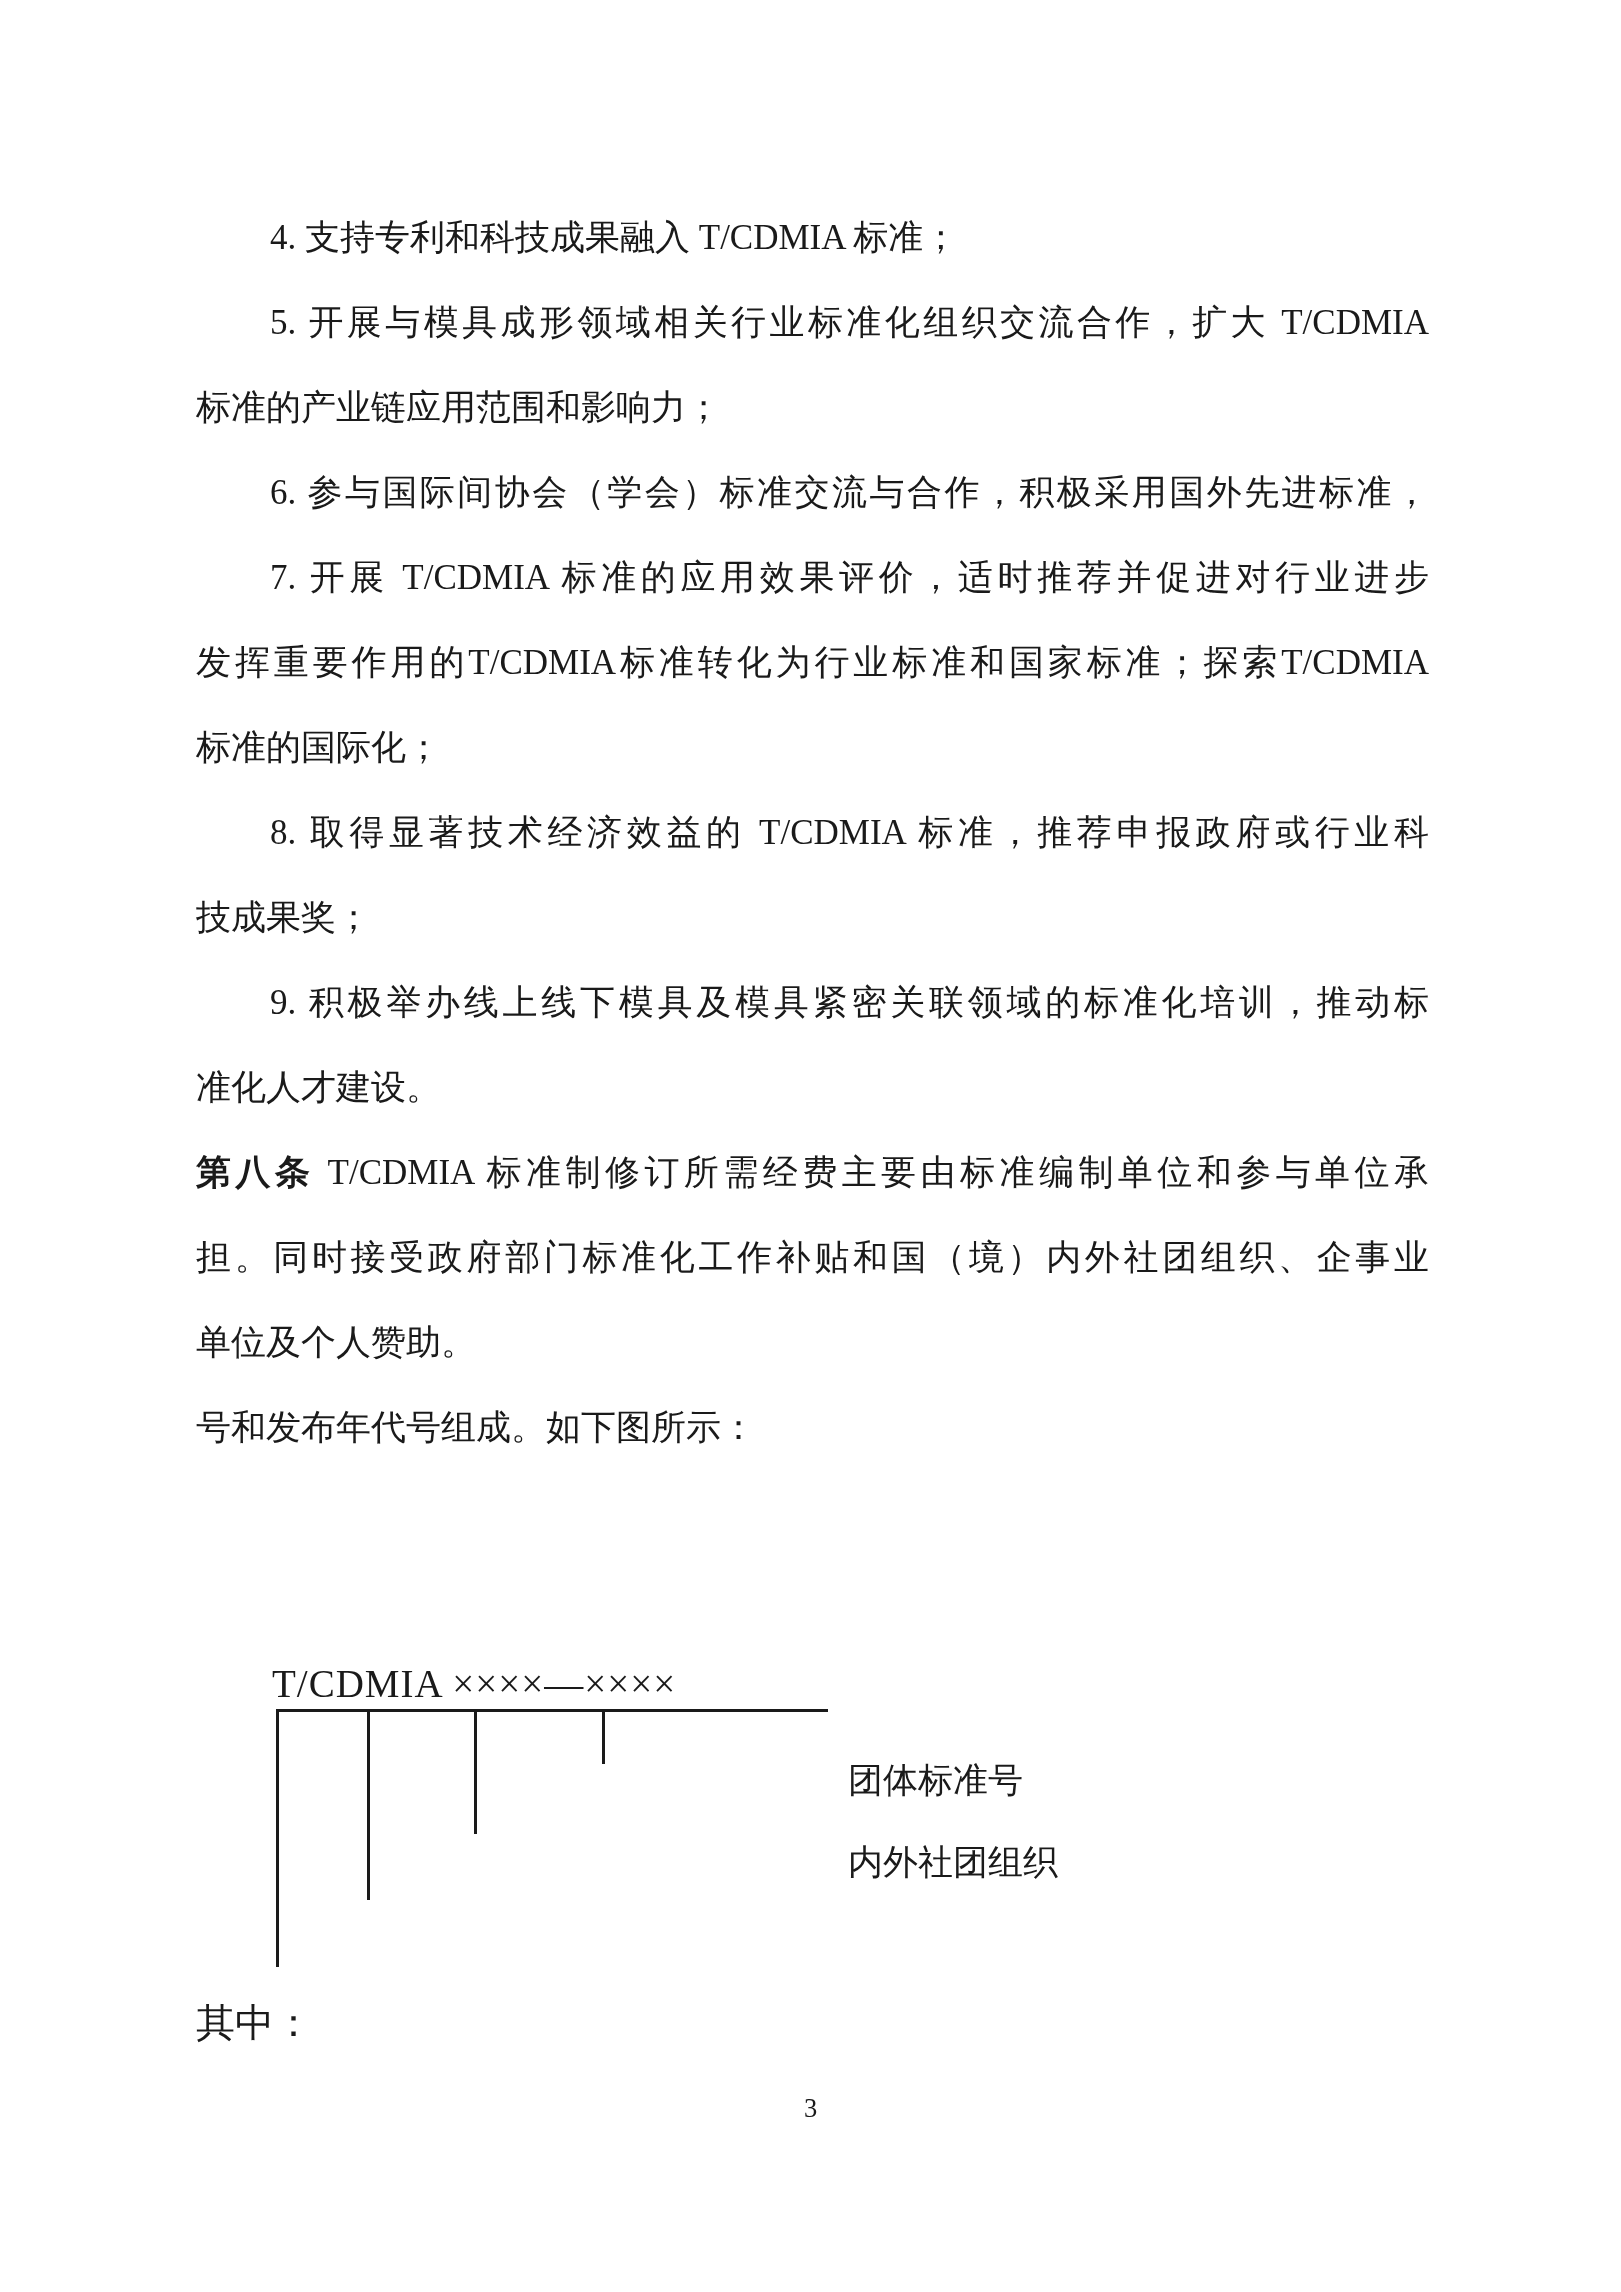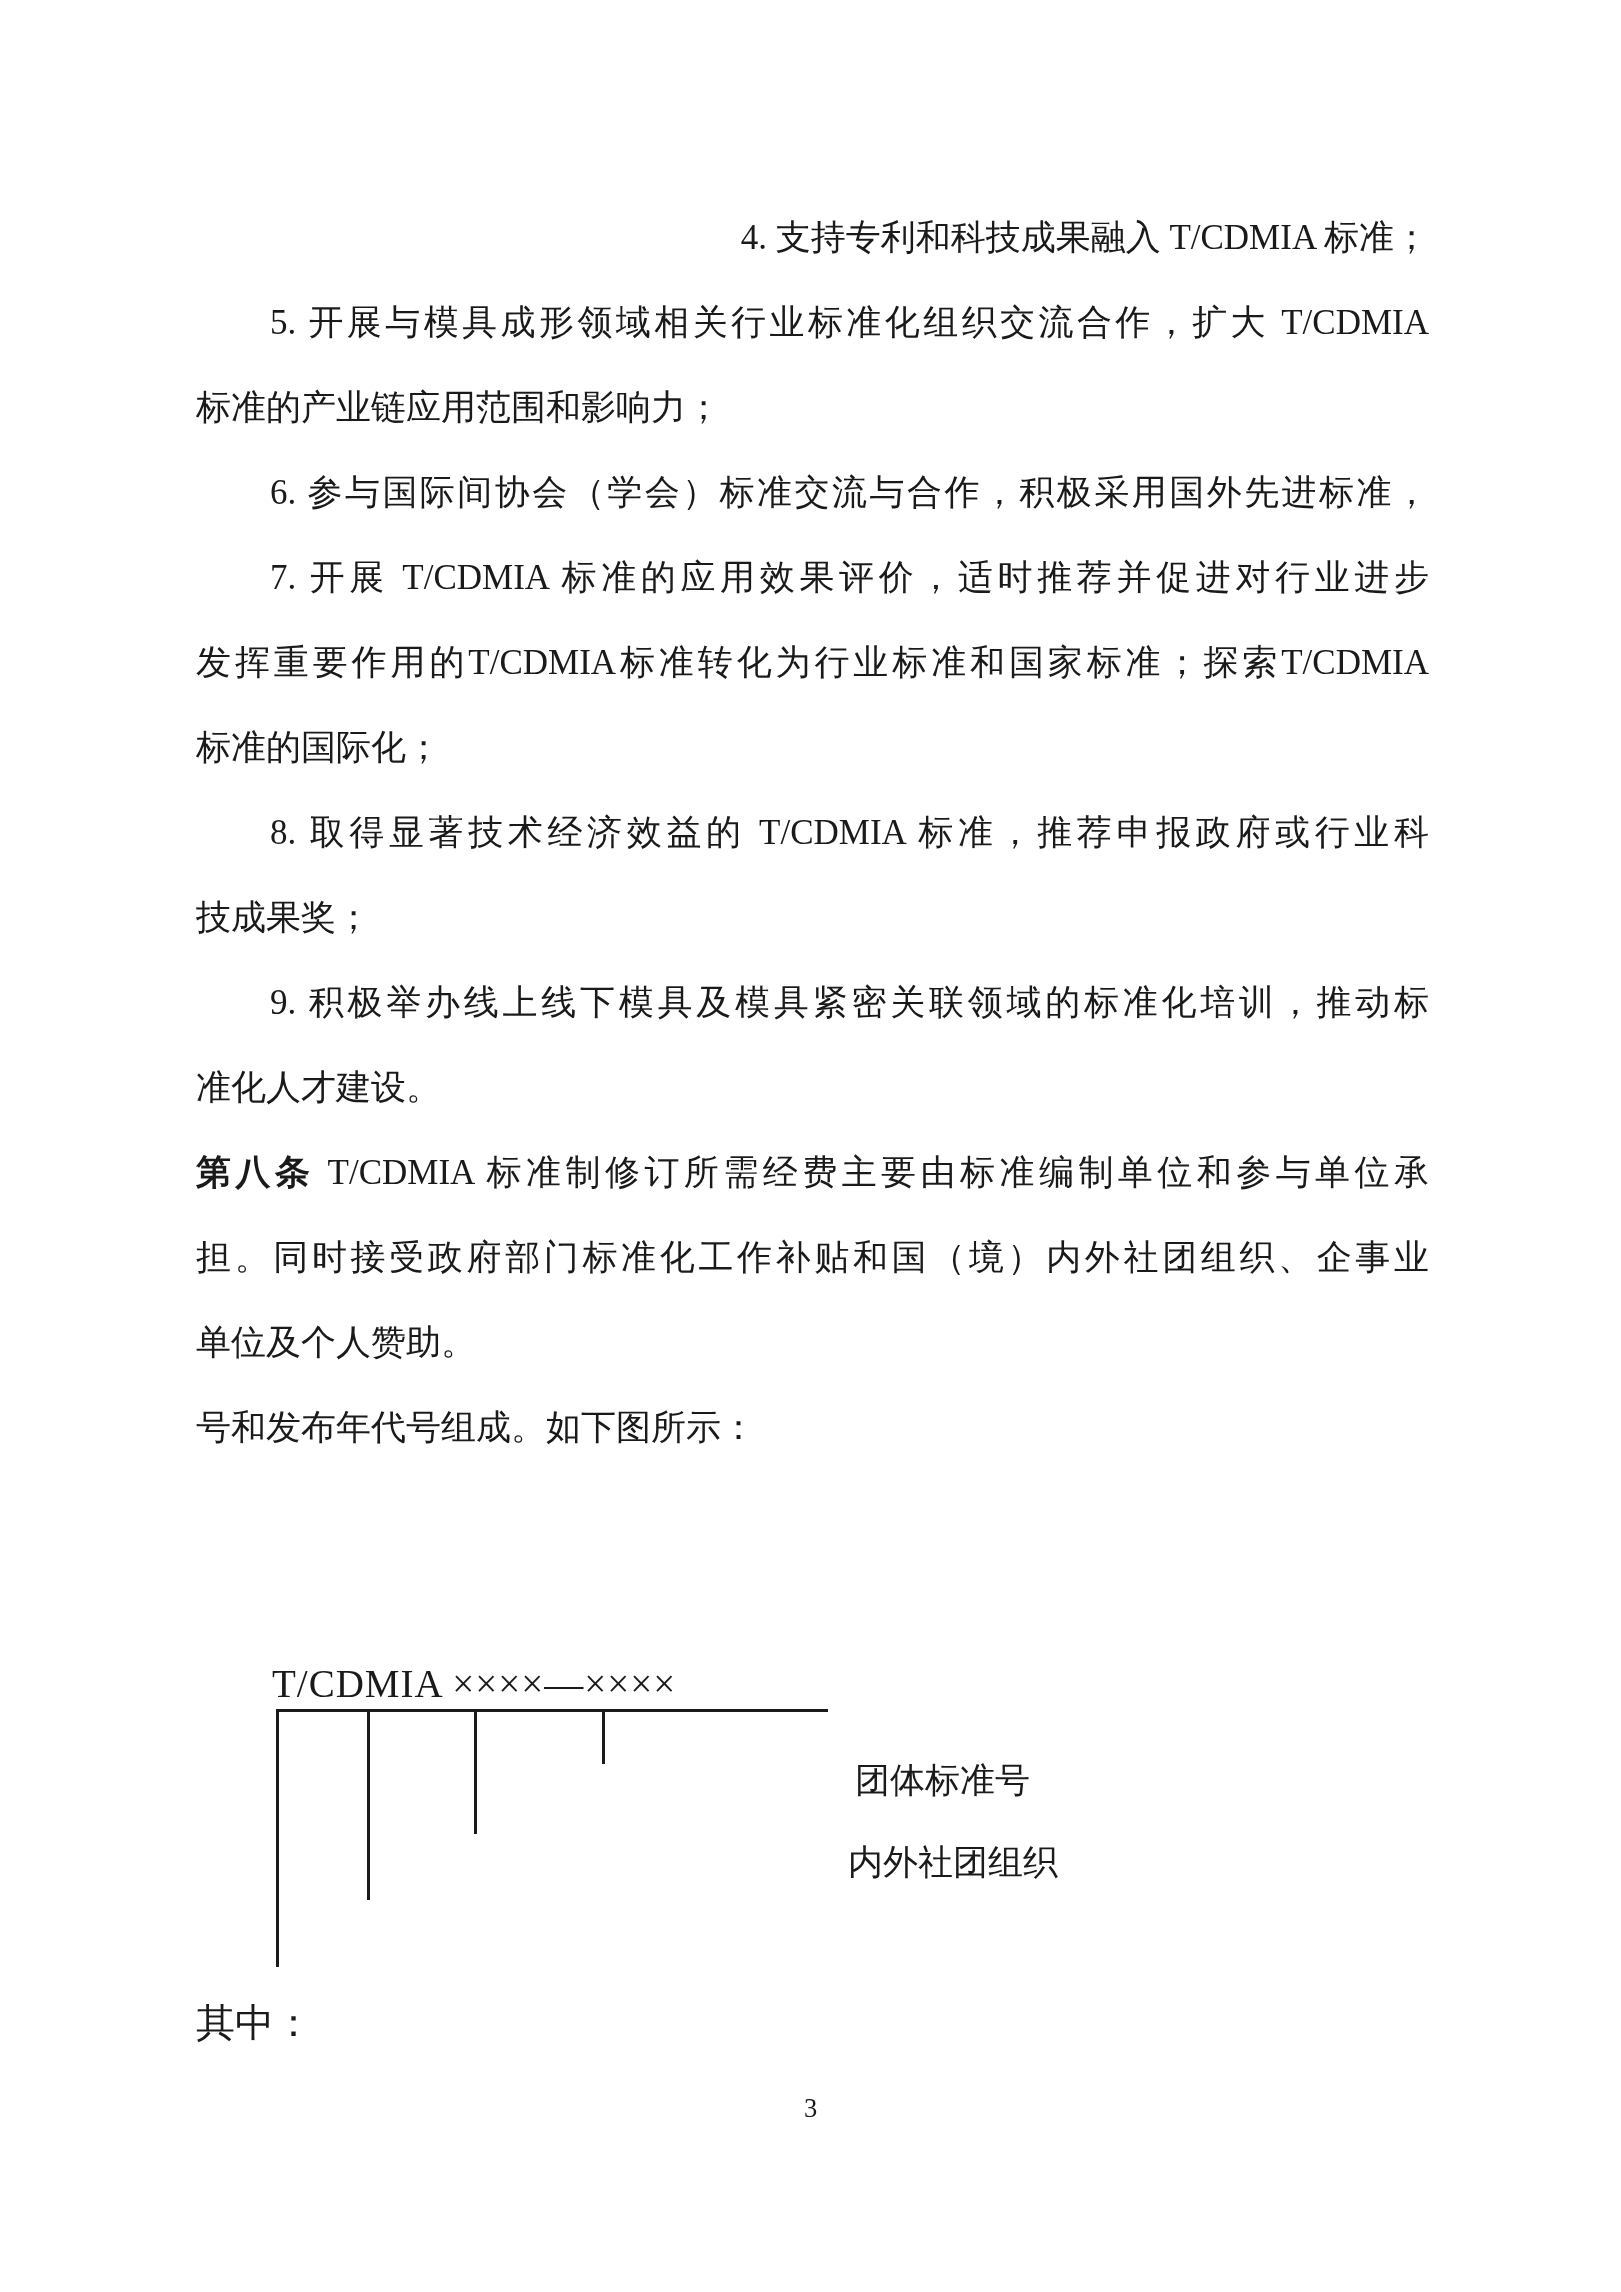--- a/index.html
+++ b/index.html
@@ -16,21 +16,21 @@
   .body {
     position:absolute;
     left:196px;
     top:195px;
     width:1233px;
     font-size:35px;
     line-height:85px;
     color:#1a1a1a;
   }
   .line { height:85px; }
-  .line.ind { text-indent:74px;text-align:right; }
+  .line.ind { text-indent:74px; }
   .line.just { text-align:justify; text-align-last:justify; }
   .line b { font-weight:bold; }
 
   .diag-code {
     position:absolute;
     left:272px;
     top:1664px;
     font-size:39px;
     line-height:39px;
     letter-spacing:1px;
@@ -54,21 +54,21 @@
   .v2 { left:367px; height:191px; }
   .v3 { left:474px; height:125px; }
   .v4 { left:602px; height:55px; }
   .diag-label {
     position:absolute;
     left:848px;
     font-size:35px;
     line-height:39px;
     white-space:nowrap;
   }
-  .dl1 { top:1761px;margin-left:7px; }
+  .dl1 { top:1761px; }
   .dl2 { top:1843px; }
 
   .qizhong {
     position:absolute;
     left:196px;
     top:2001px;
     font-size:39px;
     line-height:43px;
   }
   .pagenum {

